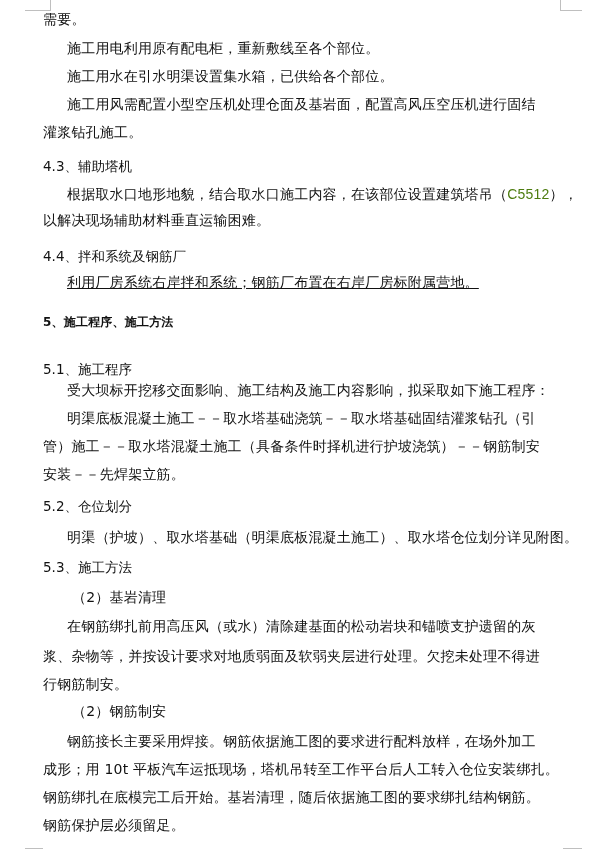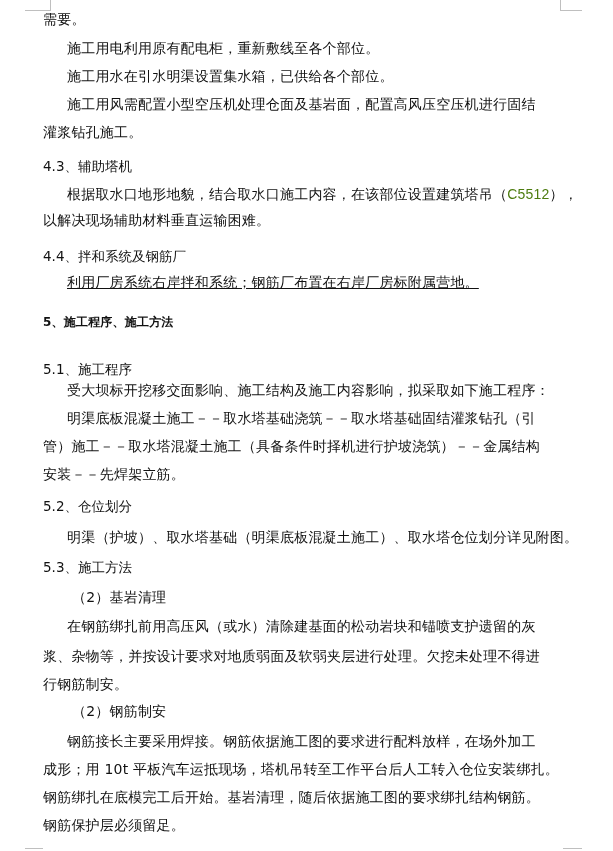--- a/index.html
+++ b/index.html
@@ -38,21 +38,21 @@
   <div class="line" style="top:211px;">以解决现场辅助材料垂直运输困难。</div>
 
   <div class="line h2" style="top:247px;">4.4、拌和系统及钢筋厂</div>
   <div class="line indent" style="top:273px;text-decoration:underline;">利用厂房系统右岸拌和系统；钢筋厂布置在右岸厂房标附属营地。</div>
 
   <div class="line h1" style="top:311px;">5、施工程序、施工方法</div>
 
   <div class="line h2" style="top:360px;">5.1、施工程序</div>
   <div class="line indent" style="top:381px;">受大坝标开挖移交面影响、施工结构及施工内容影响，拟采取如下施工程序：</div>
   <div class="line indent" style="top:409px;">明渠底板混凝土施工－－取水塔基础浇筑－－取水塔基础固结灌浆钻孔（引</div>
-  <div class="line" style="top:437px;">管）施工－－取水塔混凝土施工（具备条件时择机进行护坡浇筑）－－金属结构</div>
+  <div class="line" style="top:437px;">管）施工－－取水塔混凝土施工（具备条件时择机进行护坡浇筑）－－钢筋制安</div>
   <div class="line" style="top:465px;">安装－－先焊架立筋。</div>
 
   <div class="line h2" style="top:497px;">5.2、仓位划分</div>
   <div class="line indent" style="top:528px;">明渠（护坡）、取水塔基础（明渠底板混凝土施工）、取水塔仓位划分详见附图。</div>
 
   <div class="line h2" style="top:558px;">5.3、施工方法</div>
   <div class="line sub" style="top:588px;">（2）基岩清理</div>
   <div class="line indent" style="top:617px;">在钢筋绑扎前用高压风（或水）清除建基面的松动岩块和锚喷支护遗留的灰</div>
   <div class="line" style="top:647px;">浆、杂物等，并按设计要求对地质弱面及软弱夹层进行处理。欠挖未处理不得进</div>
   <div class="line" style="top:675px;">行钢筋制安。</div>

